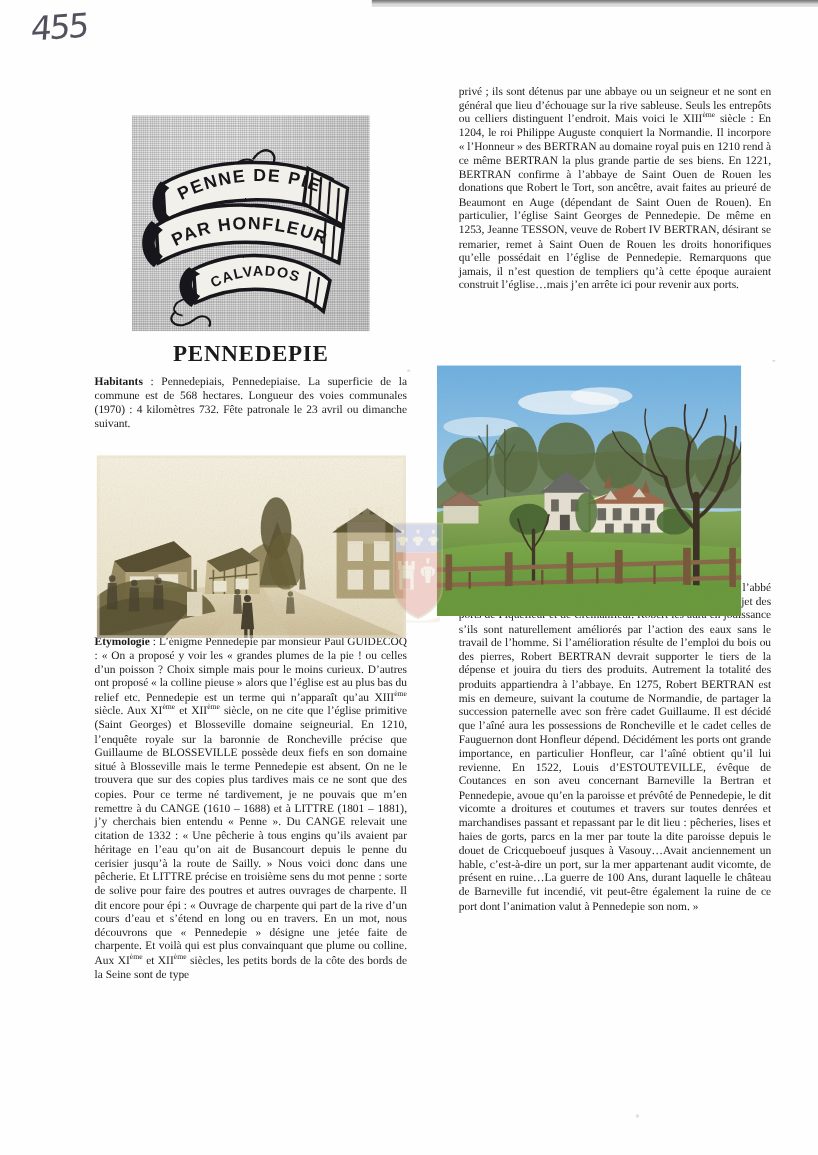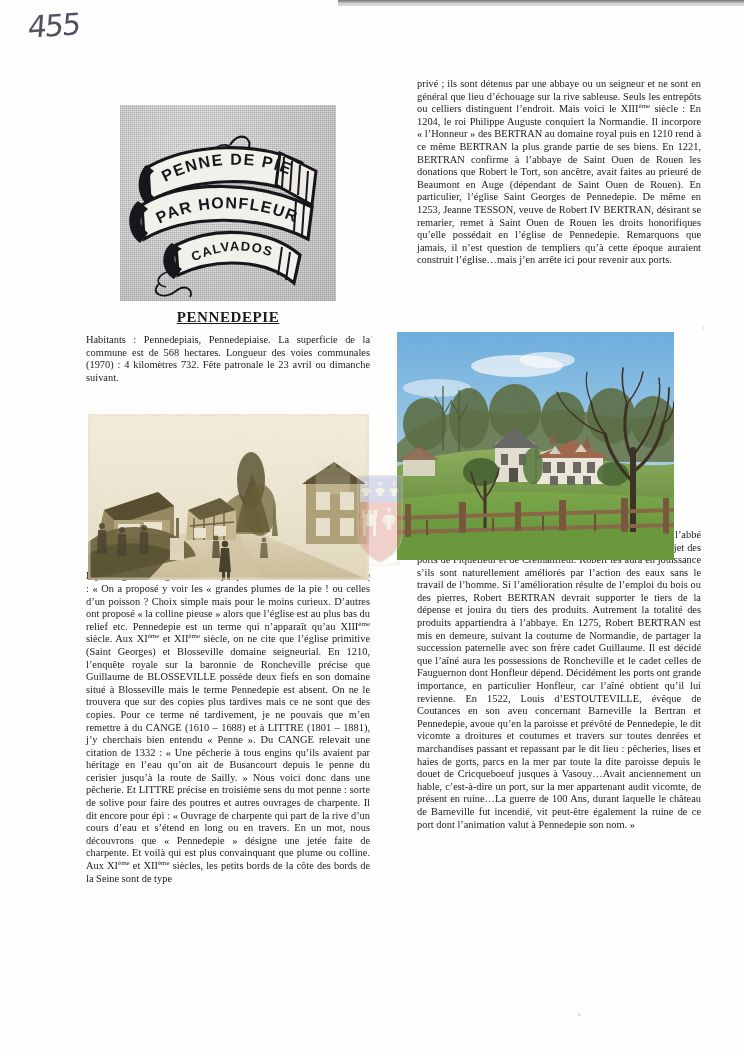--- a/index.html
+++ b/index.html
@@ -75,44 +75,43 @@
   }
 
   p.body {
     margin: 0 0 0 0;
     font-size: 10.4px;
     line-height: 12.6px;
     text-align: justify;
     text-justify: inter-word;
     hyphens: none;
   }
-  .lead { font-weight: normal; }
+  .lead { font-weight: bold; }
   sup.ord { font-size: 7px; vertical-align: super; line-height: 0; }
 
   
   .cachet {
     position: relative;
     width: 216px;
     height: 196px;
     margin: 0 auto;
     background:
       repeating-linear-gradient(0deg, rgba(0,0,0,.12) 0 1px, rgba(255,255,255,0) 1px 2px),
       repeating-linear-gradient(90deg, rgba(0,0,0,.10) 0 1px, rgba(255,255,255,0) 1px 2px),
       radial-gradient(circle at 35% 30%, #ececec 0%, #d9d9d9 60%, #cdcdcd 100%);
     overflow: hidden;
   }
   .cachet svg { display: block; }
 
   .town-title {
     margin: 8px 0 0 0;
     text-align: center;
-    font-size: 15px;
+    font-size: 21px;
     font-weight: bold;
     letter-spacing: .6px;
-    text-decoration: underline;
   }
 
   
   .photo {
     position: absolute;
     overflow: hidden;
   }
   .photo-old {
     left: 88px;
     top: 414px;

